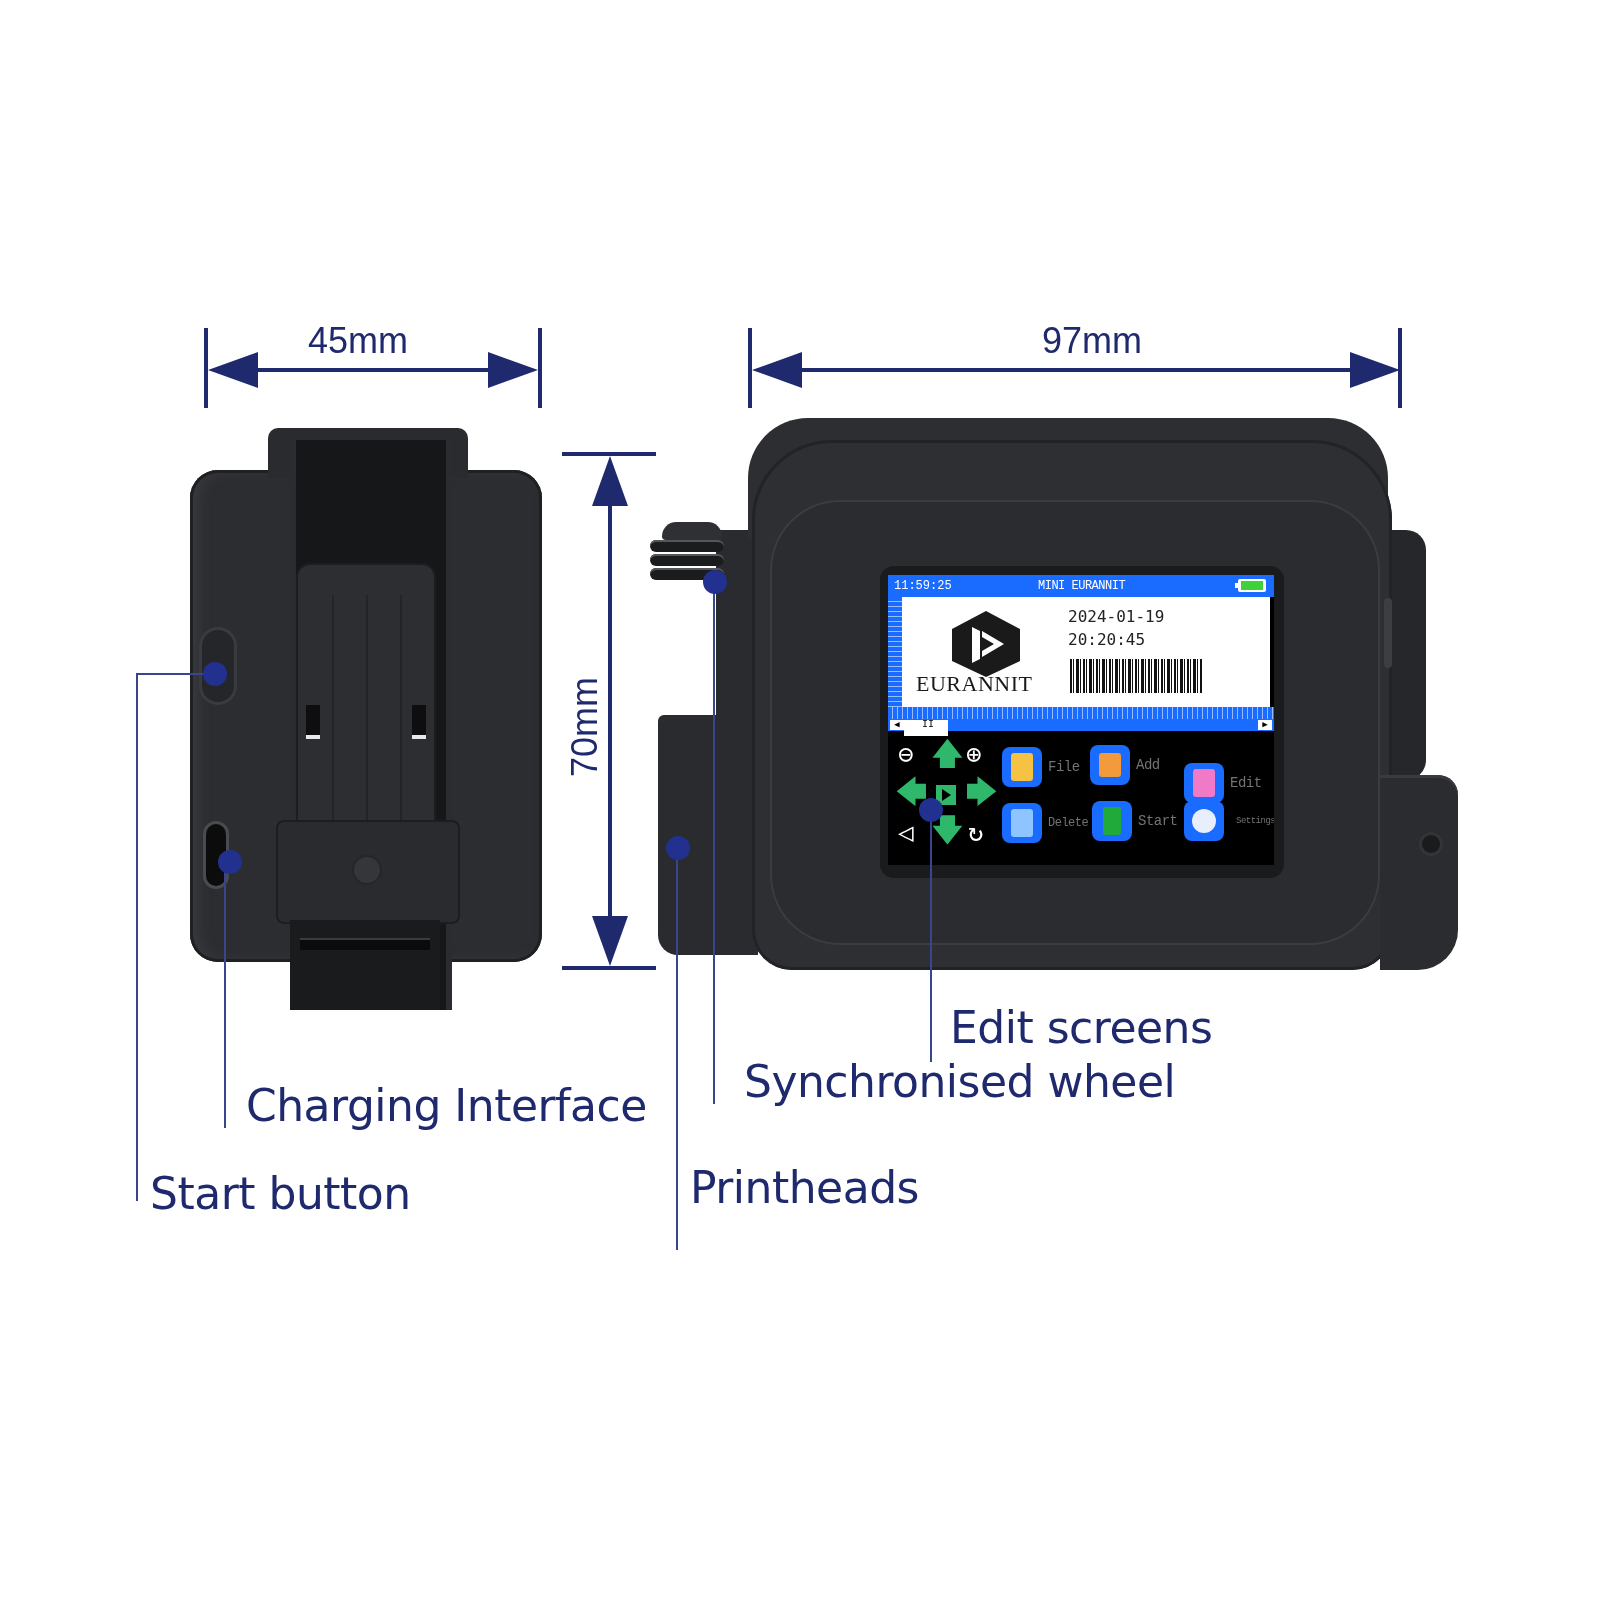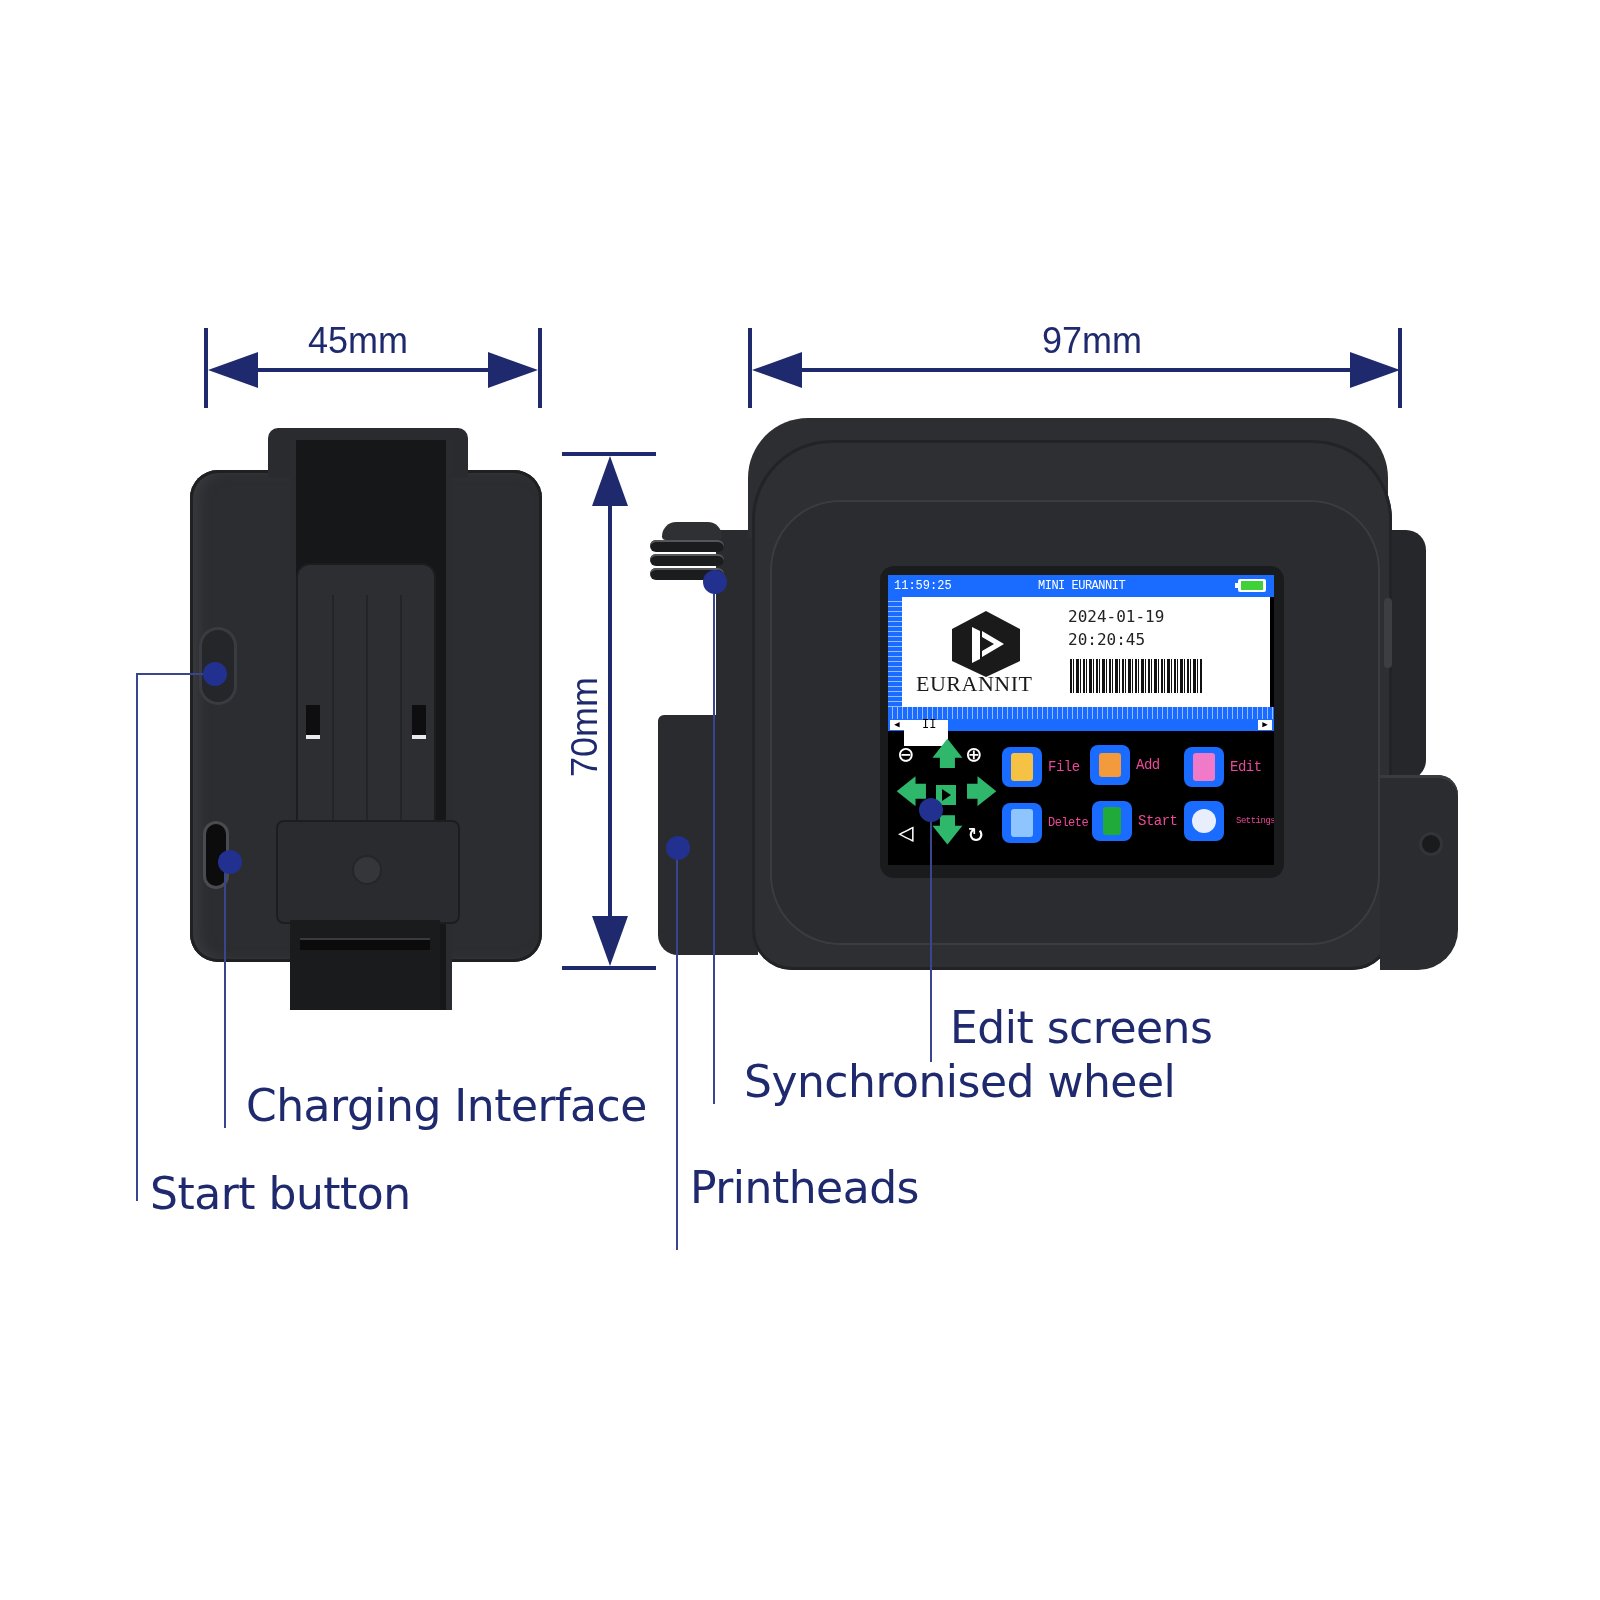--- a/index.html
+++ b/index.html
@@ -50,33 +50,33 @@
   .scr-canvas { position: absolute; left: 14px; top: 22px; width: 368px; height: 110px; background: #ffffff; }
   .logo-hex { position: absolute; left: 46px; top: 12px; width: 76px; height: 70px; }
   .brand-text { position: absolute; left: 14px; top: 74px; font-family: "Liberation Serif", serif; font-size: 22px; color: #1a1a1a; letter-spacing: 0.5px; }
   .print-date { position: absolute; left: 166px; top: 10px; font-family: "DejaVu Sans Mono", monospace; font-size: 16px; color: #222; }
   .print-time { position: absolute; left: 166px; top: 33px; font-family: "DejaVu Sans Mono", monospace; font-size: 16px; color: #222; }
   .barcode { position: absolute; left: 168px; top: 62px; width: 132px; height: 34px;
     background-image: repeating-linear-gradient(to right, #111 0 2px, #fff 2px 3px, #111 3px 4px, #fff 4px 6px, #111 6px 9px, #fff 9px 10px, #111 10px 11px, #fff 11px 13px); }
   .scr-ruler-h { position: absolute; left: 0; top: 132px; width: 386px; height: 12px; background: #1a6bff; background-image: repeating-linear-gradient(to right, transparent 0 4px, rgba(255,255,255,.55) 4px 5px); }
   .scr-scroll { position: absolute; left: 0; top: 144px; width: 386px; height: 12px; background: #1a6bff; }
   .scroll-left { position: absolute; left: 2px; top: 1px; width: 14px; height: 10px; background: #fff; color: #000; font-size: 9px; line-height: 10px; text-align: center; }
-  .scroll-thumb { position: absolute; left: 16px; top: 1px; width: 44px; height: 26px; background: #fff; color: #000; font-size: 12px; line-height: 10px; text-indent: 18px; }
+  .scroll-thumb { position: absolute; left: 16px; top: 1px; width: 44px; height: 16px; background: #fff; color: #000; font-size: 10px; line-height: 10px; text-indent: 18px; }
   .scroll-right { position: absolute; right: 2px; top: 1px; width: 14px; height: 10px; background: #fff; color: #000; font-size: 9px; line-height: 10px; text-align: center; }
 
   .pad { position: absolute; left: 6px; top: 162px; width: 104px; height: 120px; }
   .pad .g { position: absolute; color: #2fb86b; font-size: 30px; line-height: 30px; font-weight: bold; }
   .pad .w { position: absolute; color: #ffffff; font-size: 26px; line-height: 26px; }
   .play-box { position: absolute; left: 42px; top: 48px; width: 20px; height: 20px; background: #2fb86b; }
   .play-box::after { content: ""; position: absolute; left: 6px; top: 4px; border-left: 9px solid #000; border-top: 6px solid transparent; border-bottom: 6px solid transparent; }
 
   .menu-btn { position: absolute; display: flex; align-items: center; }
   .menu-tile { width: 40px; height: 40px; background: #1a6bff; border-radius: 8px; display: flex; align-items: center; justify-content: center; }
   .menu-glyph { width: 22px; height: 28px; border-radius: 3px; }
-  .menu-label { color: #ec4899; font-family: "Liberation Mono", monospace; font-size: 14px; margin-left: 6px; letter-spacing: -0.5px; }
+  .menu-label { color: #737373; font-family: "Liberation Mono", monospace; font-size: 14px; margin-left: 6px; letter-spacing: -0.5px; }
 
   
   .hline { position: absolute; height: 4px; background: #1f2a6e; }
   .vline { position: absolute; width: 4px; background: #1f2a6e; }
   .arrow-l { position: absolute; width: 0; height: 0; border-top: 18px solid transparent; border-bottom: 18px solid transparent; border-right: 50px solid #1f2a6e; }
   .arrow-r { position: absolute; width: 0; height: 0; border-top: 18px solid transparent; border-bottom: 18px solid transparent; border-left: 50px solid #1f2a6e; }
   .arrow-u { position: absolute; width: 0; height: 0; border-left: 18px solid transparent; border-right: 18px solid transparent; border-bottom: 50px solid #1f2a6e; }
   .arrow-d { position: absolute; width: 0; height: 0; border-left: 18px solid transparent; border-right: 18px solid transparent; border-top: 50px solid #1f2a6e; }
 </style>
 </head>
@@ -191,21 +191,21 @@
           <div class="menu-glyph" style="background:#f6c244;"></div>
         </div>
       <span class="menu-label">File</span>
     </div>
     <div class="menu-btn" style="left:202px;top:170px;">
       <div class="menu-tile">
           <div class="menu-glyph" style="background:#f39a3d;height:24px;"></div>
         </div>
       <span class="menu-label">Add</span>
     </div>
-    <div class="menu-btn" style="left:296px;top:172px;">
+    <div class="menu-btn" style="left:296px;top:188px;">
       <div class="menu-tile">
           <div class="menu-glyph" style="background:#f07ac8;"></div>
         </div>
       <span class="menu-label">Edit</span>
     </div>
     <div class="menu-btn" style="left:114px;top:228px;">
       <div class="menu-tile">
           <div class="menu-glyph" style="background:#8fc5ff;"></div>
         </div>
       <span class="menu-label" style="font-size:12px;">Delete</span>

